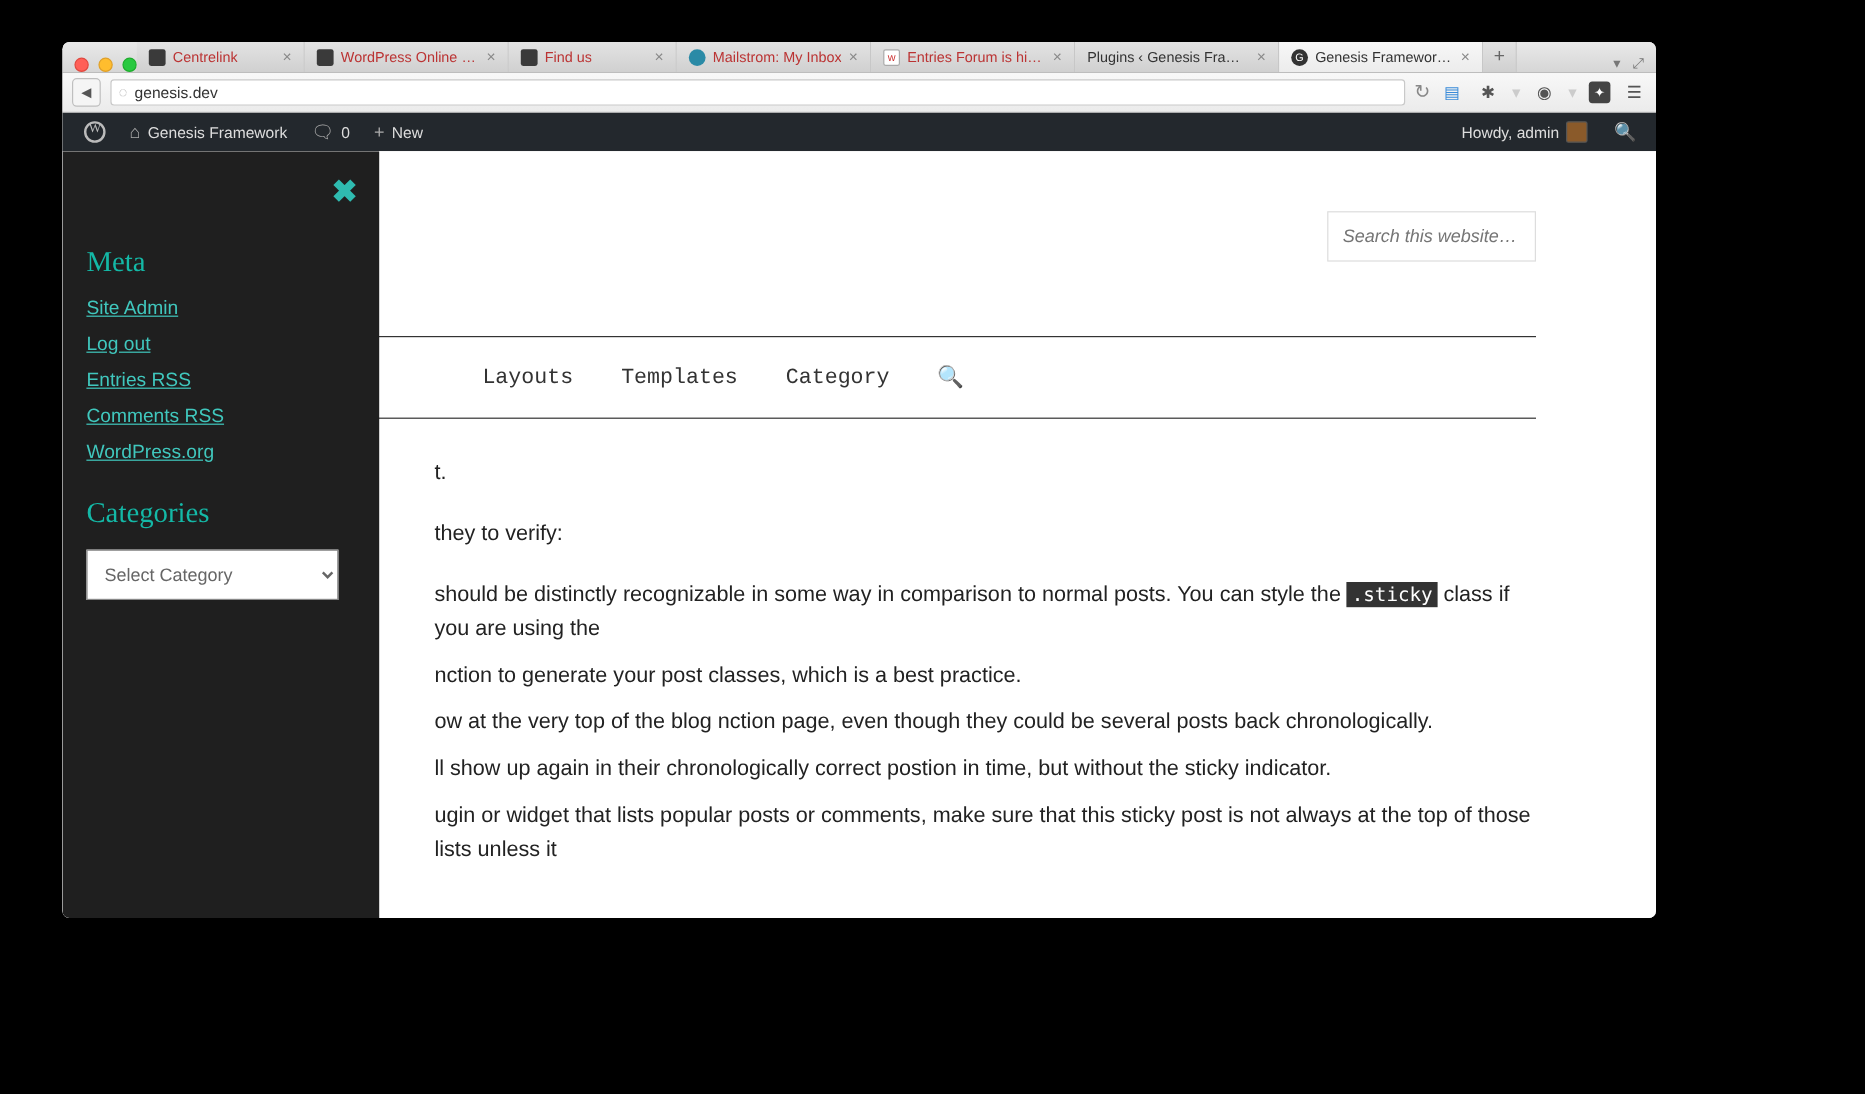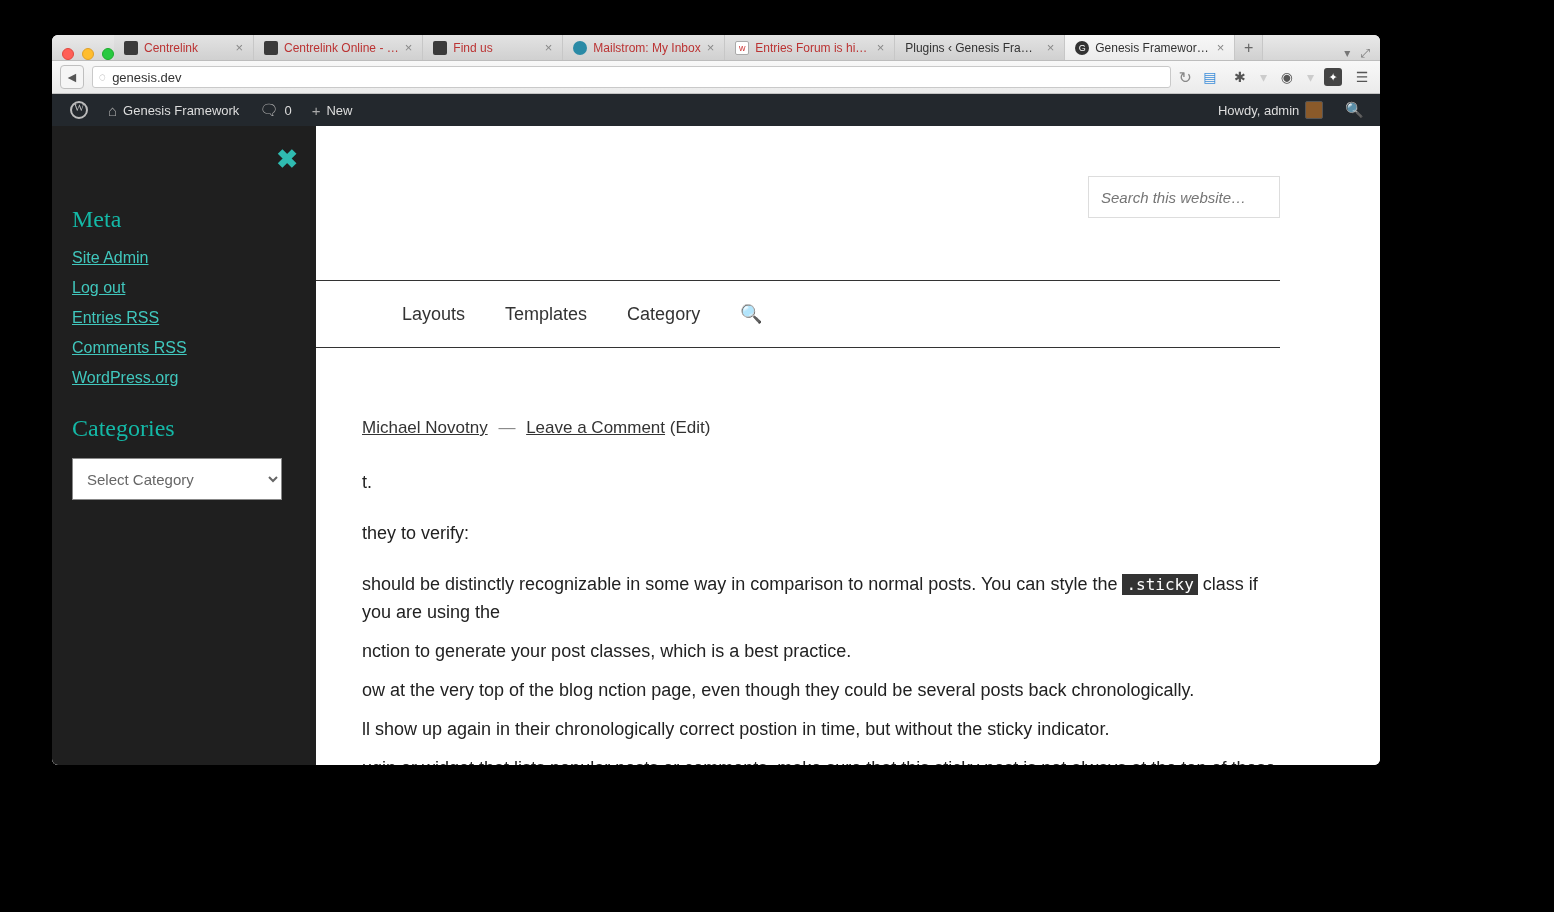--- a/index.html
+++ b/index.html
@@ -57,26 +57,26 @@
 .sidebar h3.cats { margin-top:28px; }
 .sidebar ul { list-style:none; }
 .sidebar ul li { margin-bottom:12px; }
 .sidebar ul li a { color:#40c7bd; font-size:16px; }
 .sidebar select { width:210px; height:42px; background:#fff; border:1px solid #888; font-size:15px; color:#666; padding:0 10px; }
 
 
 .page { padding: 50px 100px; font-size:18px; color:#333; }
 .page-title { font-family: Georgia, serif; font-weight:300; color:#666; font-size:30px; margin-bottom:20px; }
 
-.search-box { position:absolute; right:100px; top:50px; width:192px; height:42px; border:1px solid #ddd; background:#fff; display:flex; align-items:center; padding:0 12px; }
+.search-box { position:absolute; right:100px; top:50px; width:174px; height:42px; border:1px solid #ddd; background:#fff; display:flex; align-items:center; padding:0 12px; }
 .search-box input { border:none; outline:none; width:100%; font-size:15px; color:#666; font-style:italic; }
 
 .nav-primary { border-top:1px solid #333; border-bottom:1px solid #333; padding:22px 0; margin-top:70px; }
 .nav-primary ul { list-style:none; display:flex; gap:40px; align-items:center; padding-left:250px; }
-.nav-primary ul li { font-size:18px; color:#333; cursor:pointer; }
+.nav-primary ul li { font-size:18px; color:#333; cursor:pointer;font-family:Liberation Mono, monospace; }
 .nav-primary .nav-search { font-weight:bold; }
 
 .post-meta { margin-top:70px; font-size:17px; color:#333; padding-left:210px; }
 .post-meta a { color:#333; text-decoration:underline; }
 .dash { color:#888; margin:0 6px; }
 
 .post-body { padding-left:210px; margin-top:30px; font-size:18px; line-height:1.6; color:#222; }
 .post-body p { margin-bottom:22px; }
 .post-body ul { padding-left:0; list-style:none; }
 .post-body ul li { margin-bottom:10px; }
@@ -94,21 +94,21 @@
       <span class="tl-max"></span>
     </div>
     <div class="tabs">
       <div class="tab">
           <span class="favicon fav-red"></span>
           <span class="txt">Centrelink</span>
           <span class="tab-x">×</span>
         </div>
       <div class="tab">
           <span class="favicon fav-red"></span>
-          <span class="txt">Centrelink Online - …</span>
+          <span class="txt">WordPress Online - …</span>
           <span class="tab-x">×</span>
         </div>
       <div class="tab">
           <span class="favicon fav-red"></span>
           <span class="txt">Find us</span>
           <span class="tab-x">×</span>
         </div>
       <div class="tab">
           <span class="favicon fav-mail"></span>
           <span class="txt">Mailstrom: My Inbox</span>
@@ -190,26 +190,20 @@
 
       <nav class="nav-primary">
         <ul>
           <li>Layouts</li>
           <li>Templates</li>
           <li>Category</li>
           <li class="nav-search">🔍</li>
         </ul>
       </nav>
 
-      <div class="post-meta">
-        <a href="#">Michael Novotny</a>
-        <span class="dash">—</span>
-        <a href="#">Leave a Comment</a>
-        <span>(Edit)</span>
-      </div>
 
       <div class="post-body">
         <p>t.</p>
         <p>they to verify:</p>
         <ul>
           <li><span> should be distinctly recognizable in some way in comparison to normal posts. You can style the </span><code class="sticky">.sticky</code><span> class if you are using the</span></li>
           <li>nction to generate your post classes, which is a best practice.</li>
           <li>ow at the very top of the blog nction page, even though they could be several posts back chronologically.</li>
           <li>ll show up again in their chronologically correct postion in time, but without the sticky indicator.</li>
           <li>ugin or widget that lists popular posts or comments, make sure that this sticky post is not always at the top of those lists unless it</li>

